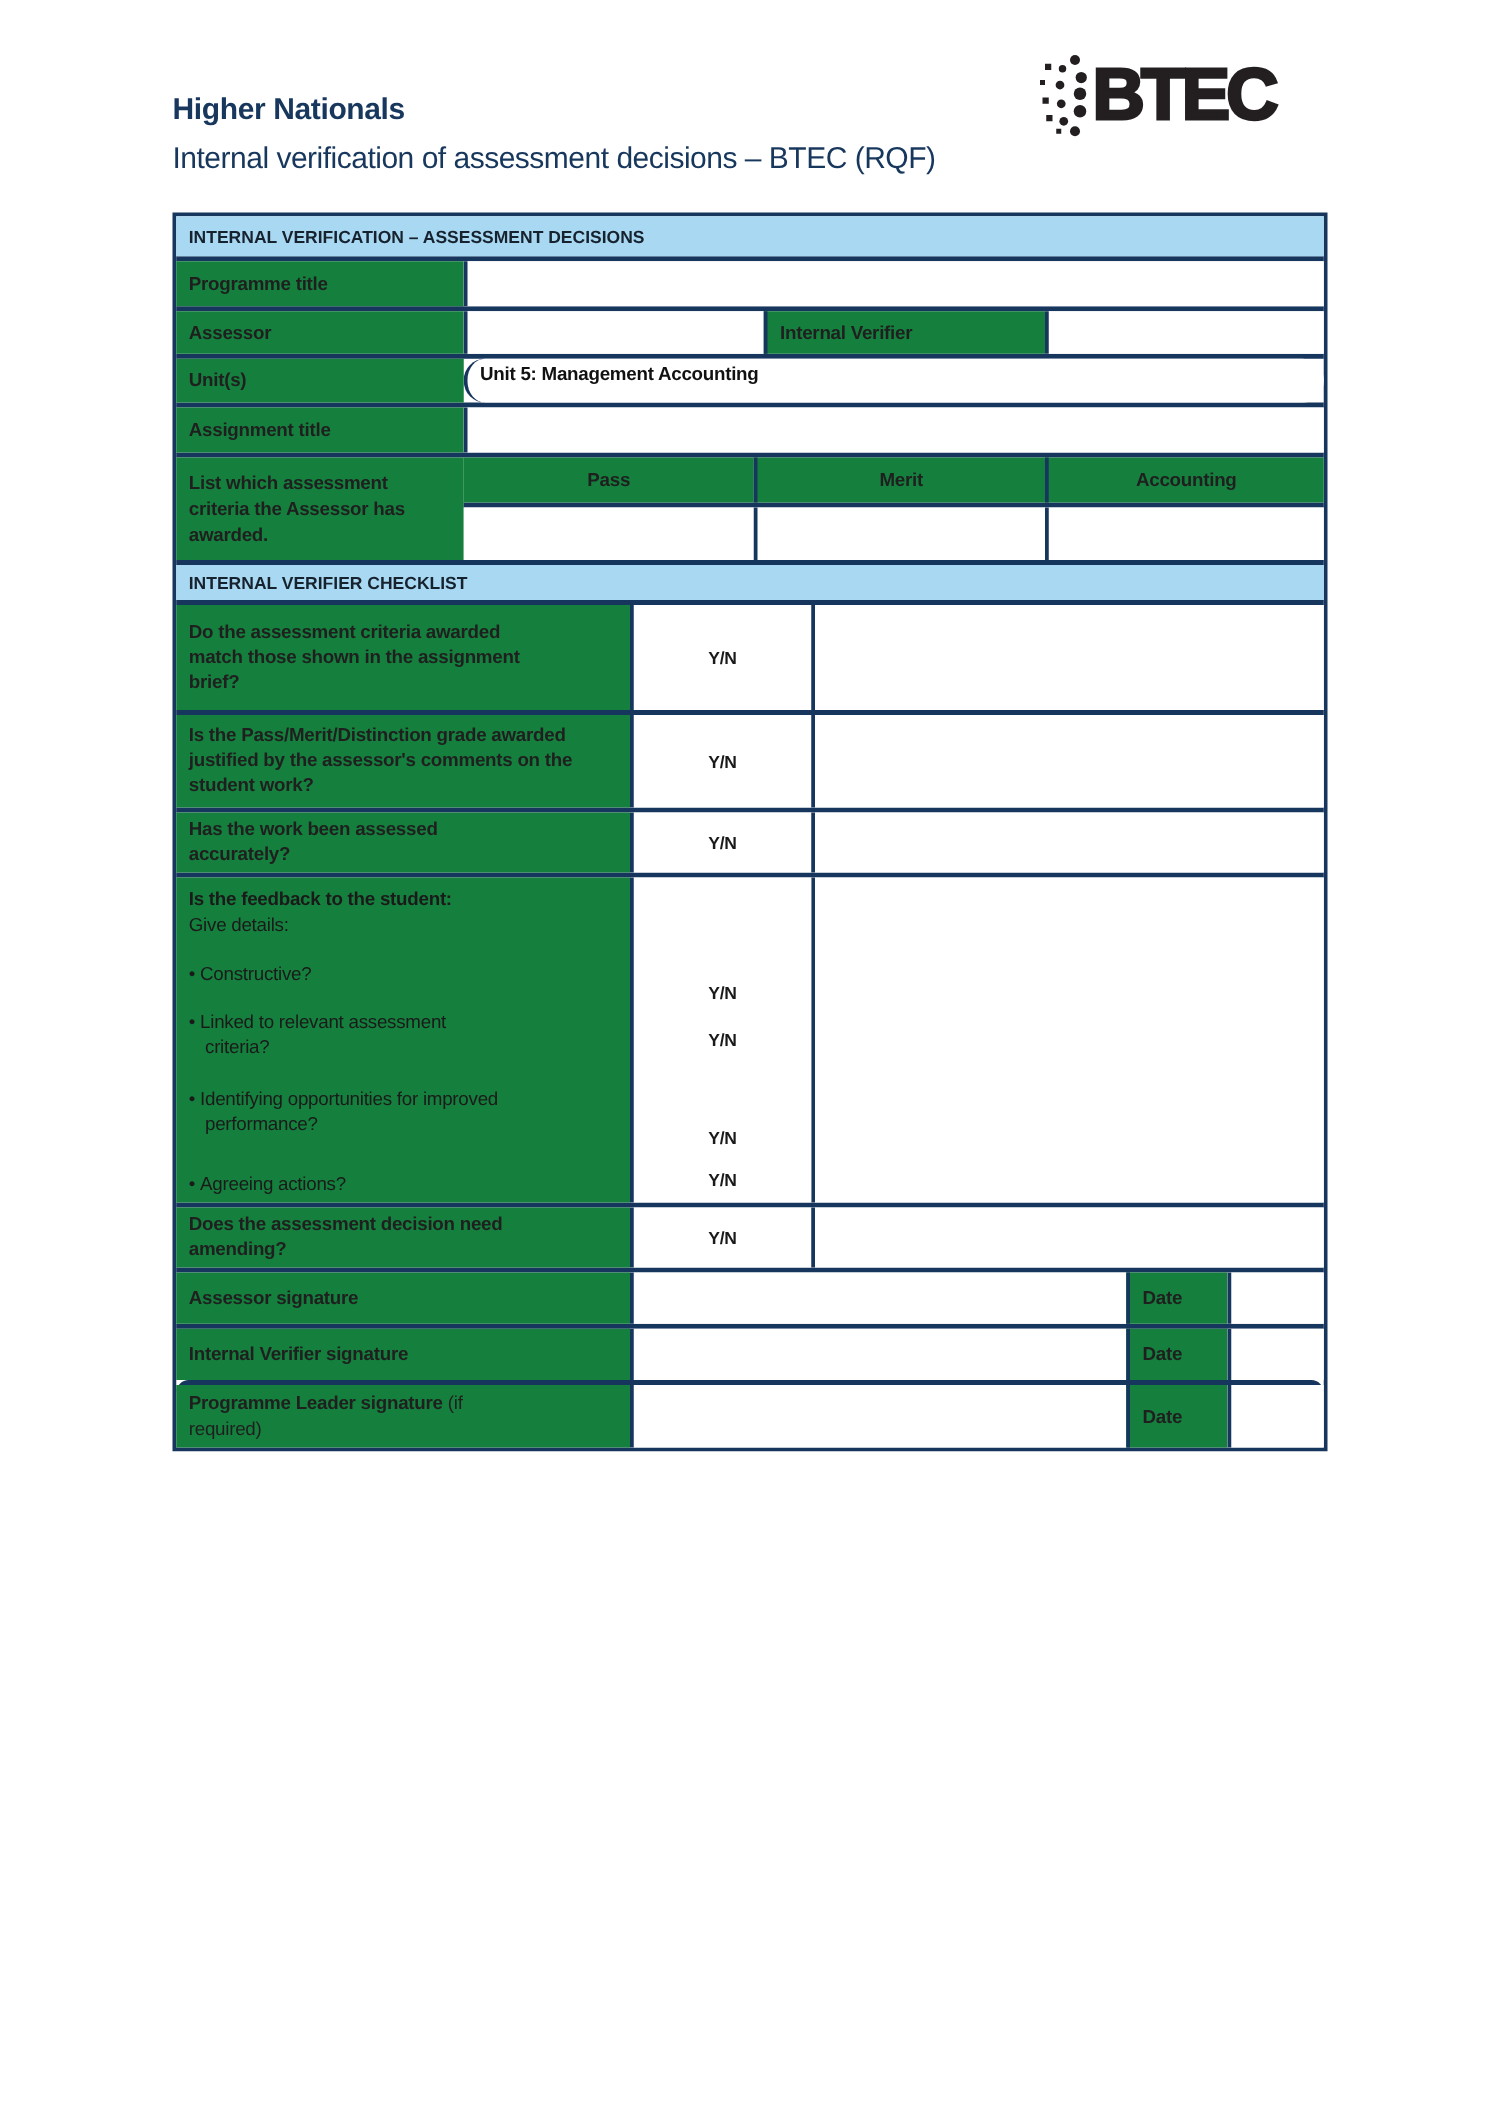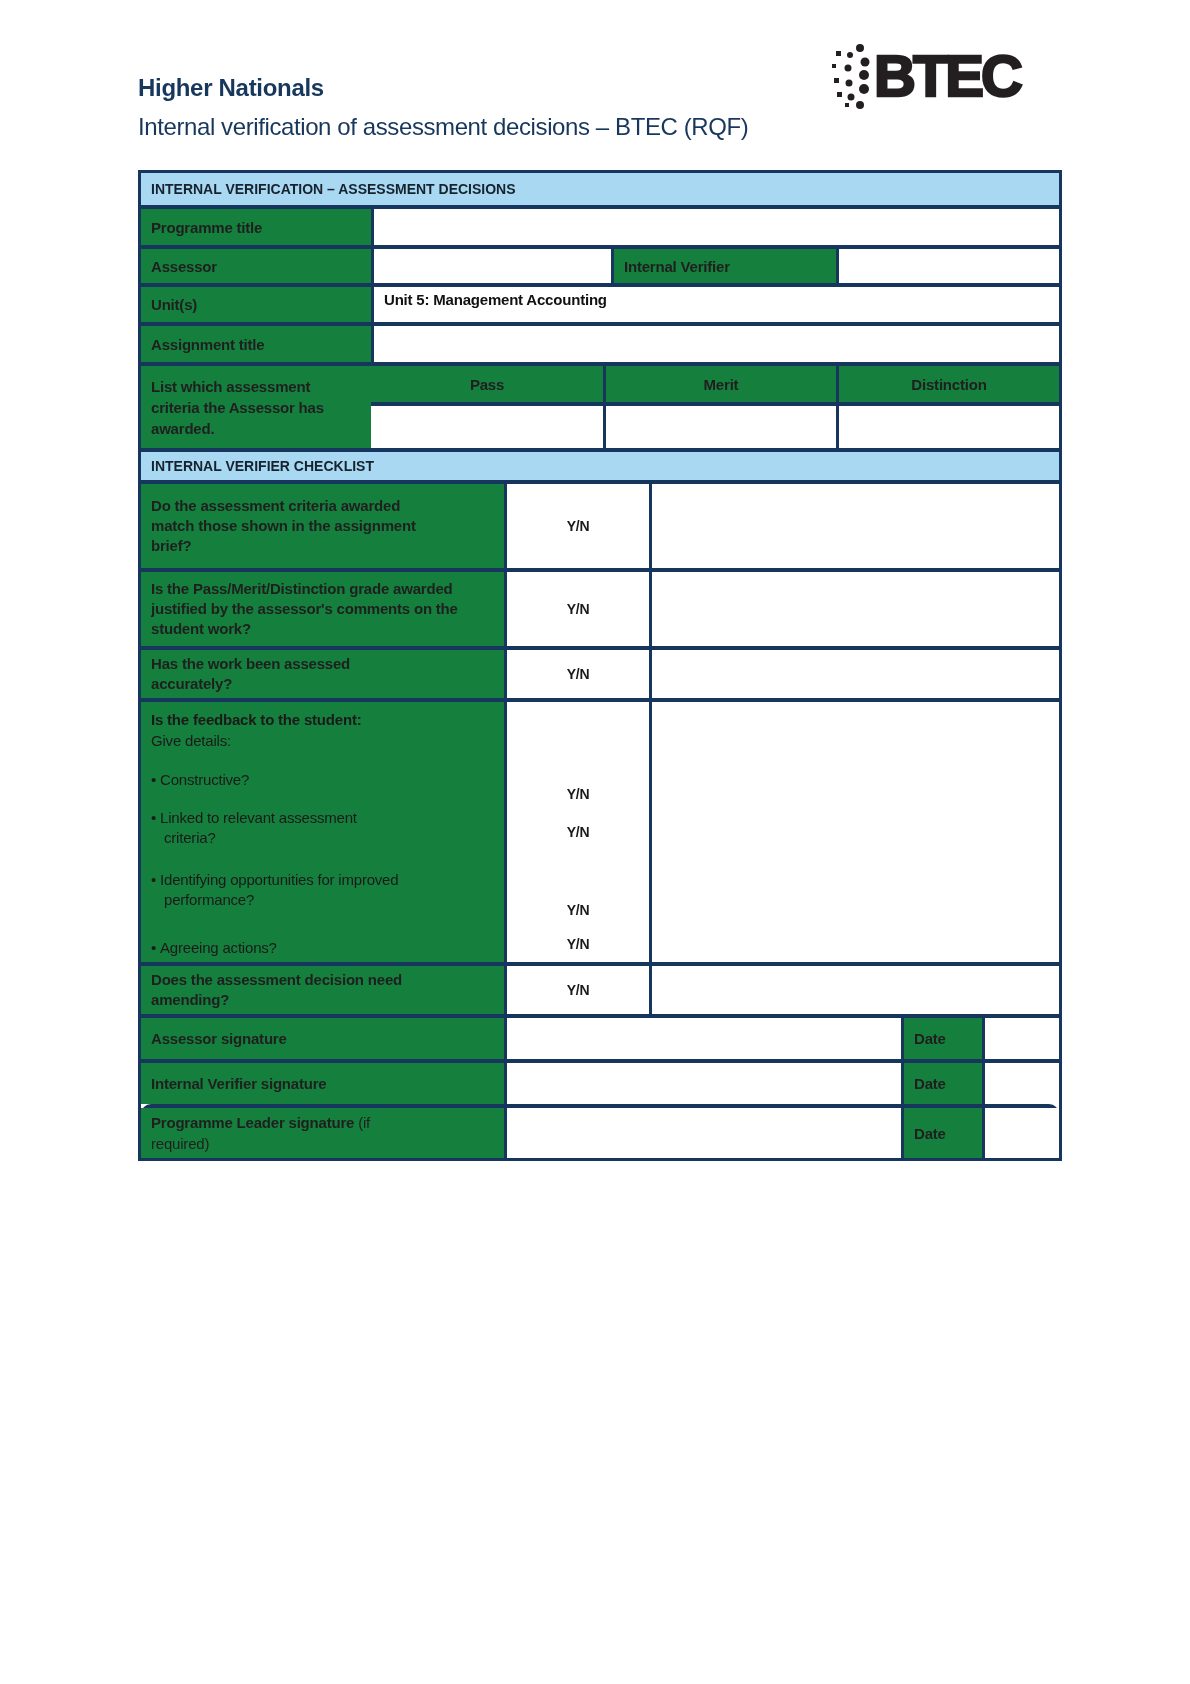--- a/index.html
+++ b/index.html
@@ -39,21 +39,21 @@
   .cell:first-child{border-left:none;}
   .blue{background:#15803d;}
   .band-row{min-height:32px;}
   .band{
     flex:1;background:#a9d8f2;font-weight:bold;font-size:14px;
     color:#16222e;letter-spacing:0;
   }
   .lbl{font-weight:bold;color:#1f1f1f;}
   .fill{background:#ffffff;}
   .center{justify-content:center;text-align:center;}
-  .top-align{align-items:flex-start;}
+  .top-align{align-items:flex-start;border-radius:17px;}
   .yn{justify-content:center;font-weight:bold;font-size:14px;}
   .unit-val{font-weight:bold;color:#111111;}
   
   .w-lab{width:230px;flex:none;}
   .w-av{width:240px;flex:none;}
   .w-ivl{width:225px;flex:none;}
   .w-pass{width:232px;flex:none;}
   .w-merit{width:233px;flex:none;}
   .w-q{width:363px;flex:none;}
   .w-yn{width:145px;flex:none;}
@@ -146,21 +146,21 @@
 
 
   <div class="row">
     <div class="cell blue lbl w-lab">
       <span class="qtext crit">List which assessment criteria the Assessor has awarded.</span>
     </div>
     <div class="grow" style="display:flex;flex-direction:column;">
       <div style="display:flex;border-bottom:4px solid #17365d;" class="h-pmdh">
         <div class="cell blue lbl center w-pass" style="border-left:none;">Pass</div>
         <div class="cell blue lbl center w-merit">Merit</div>
-        <div class="cell blue lbl center grow">Distinction</div>
+        <div class="cell blue lbl center grow">Accounting</div>
       </div>
       <div style="display:flex;flex:1;" class="h-pmdi">
         <div class="cell fill w-pass" style="border-left:none;"></div>
         <div class="cell fill w-merit"></div>
         <div class="cell fill grow"></div>
       </div>
     </div>
   </div>
 
   <div class="row band-row">

